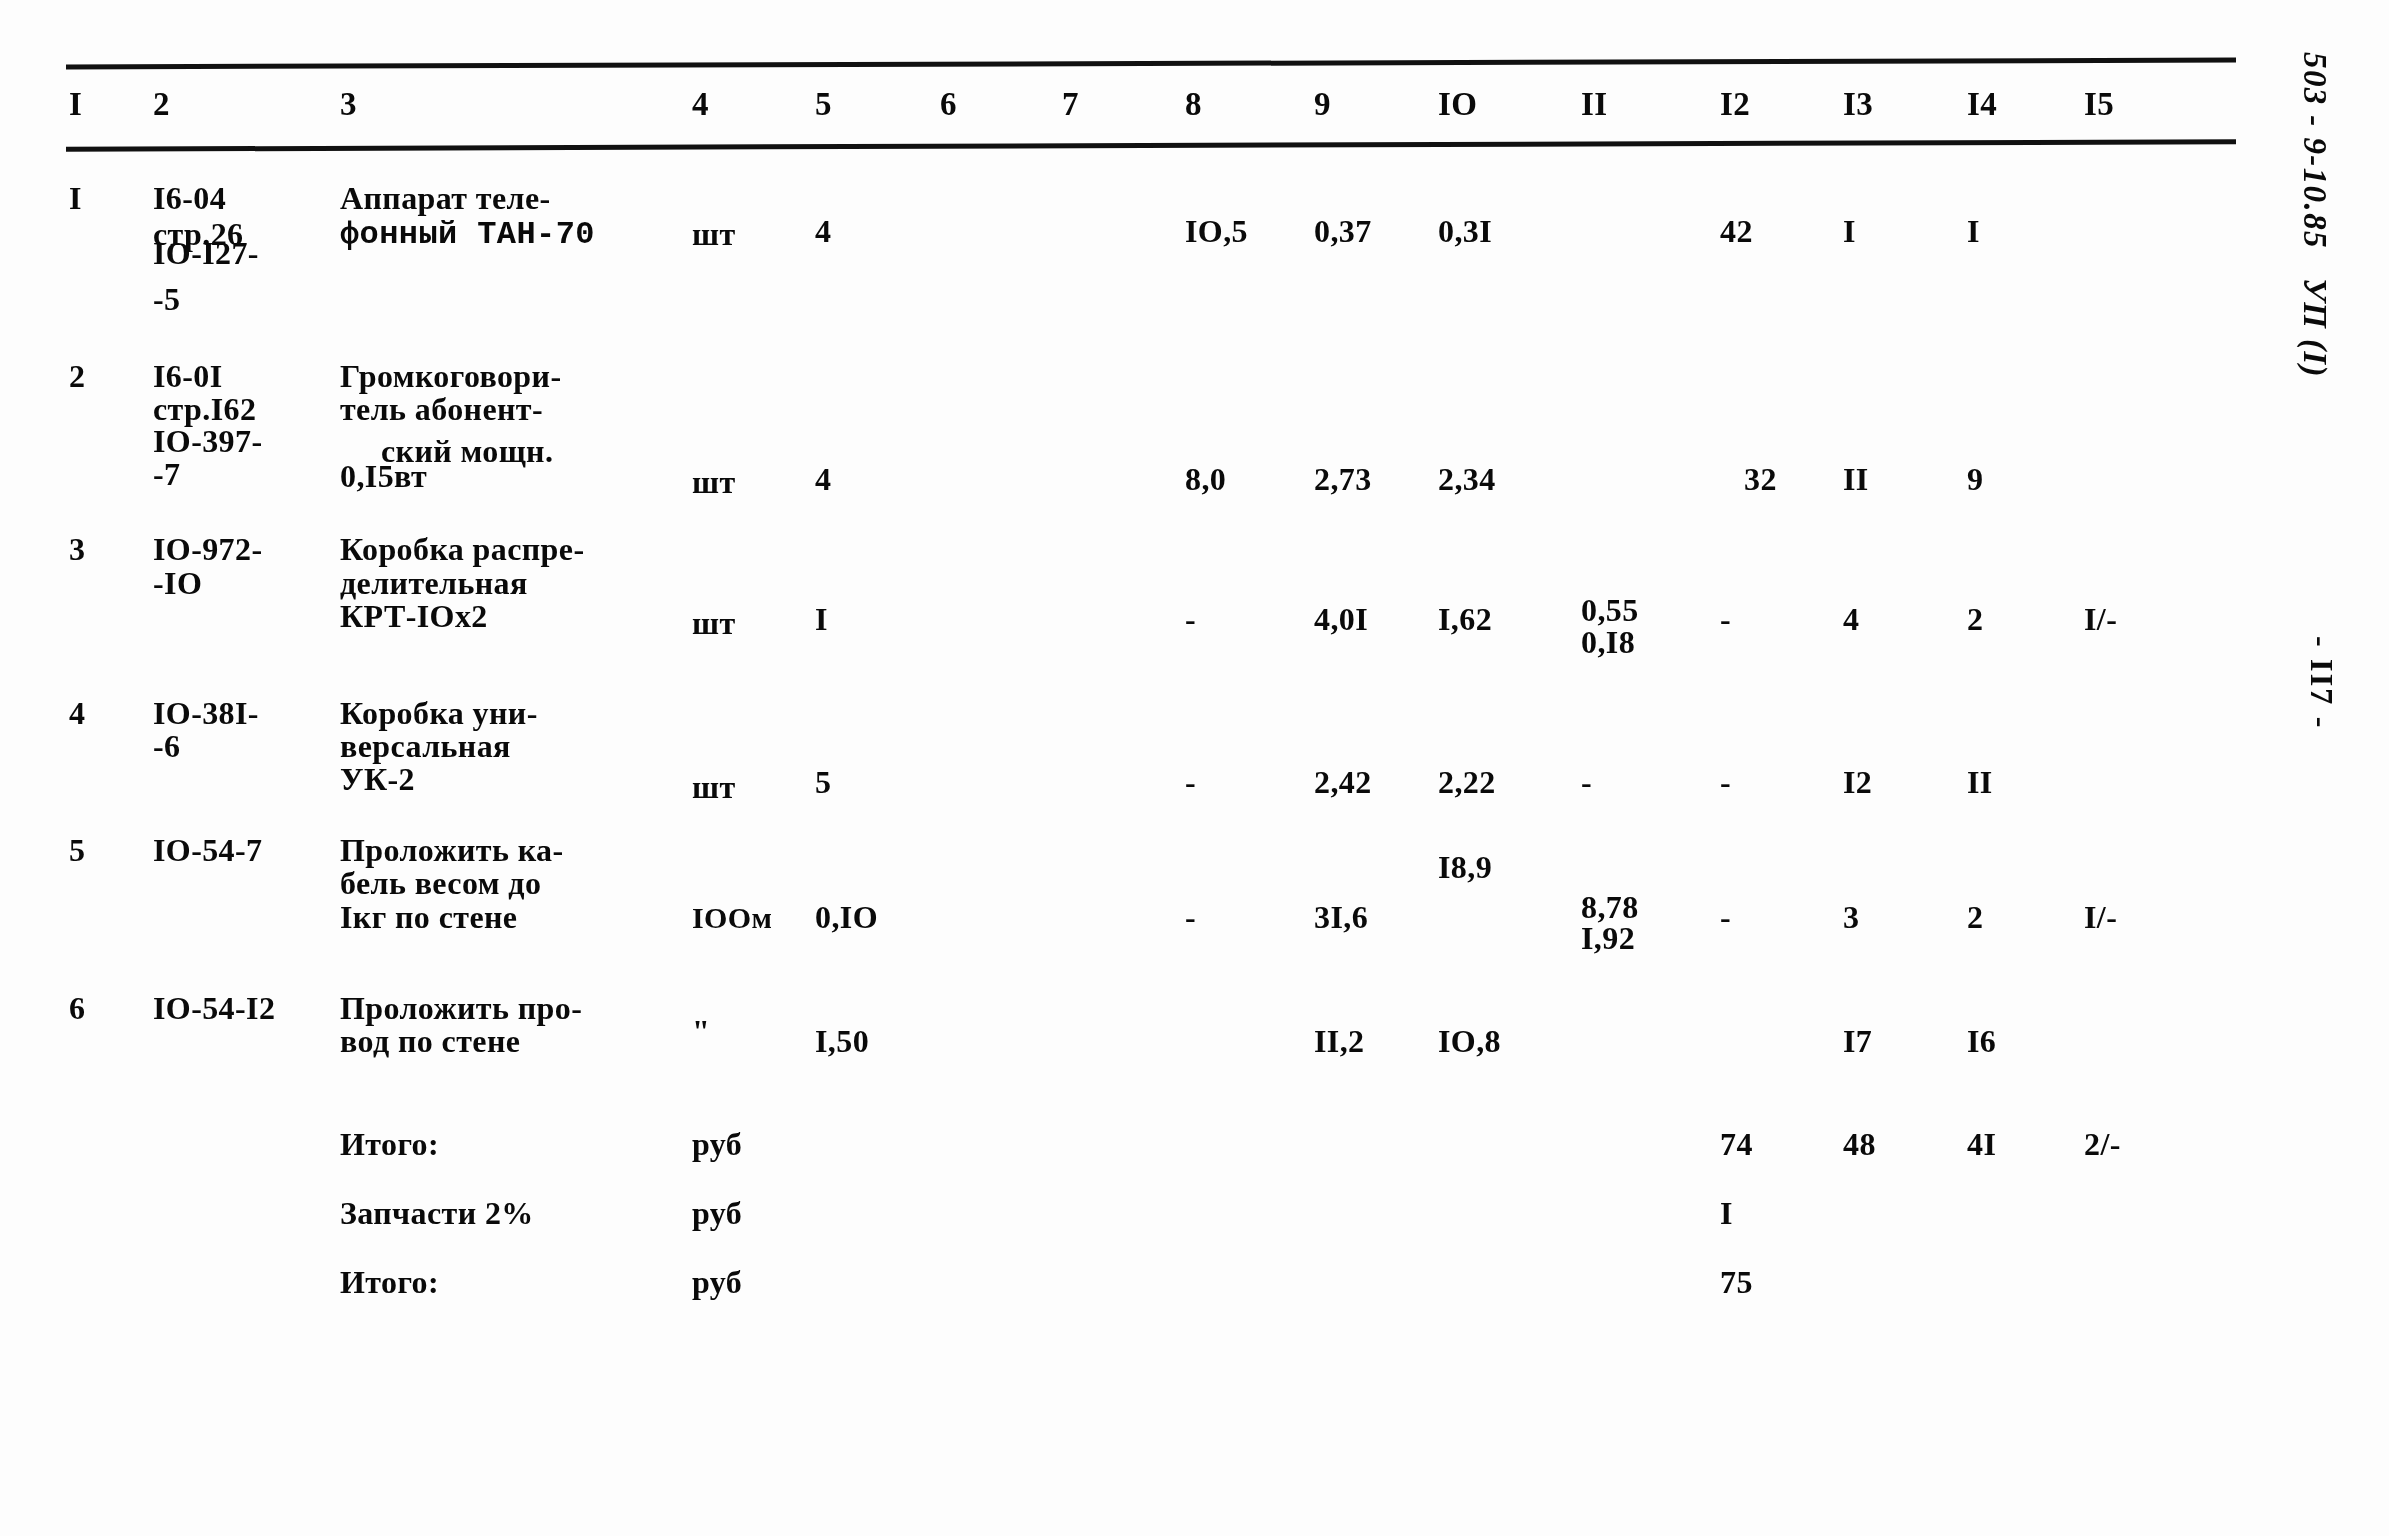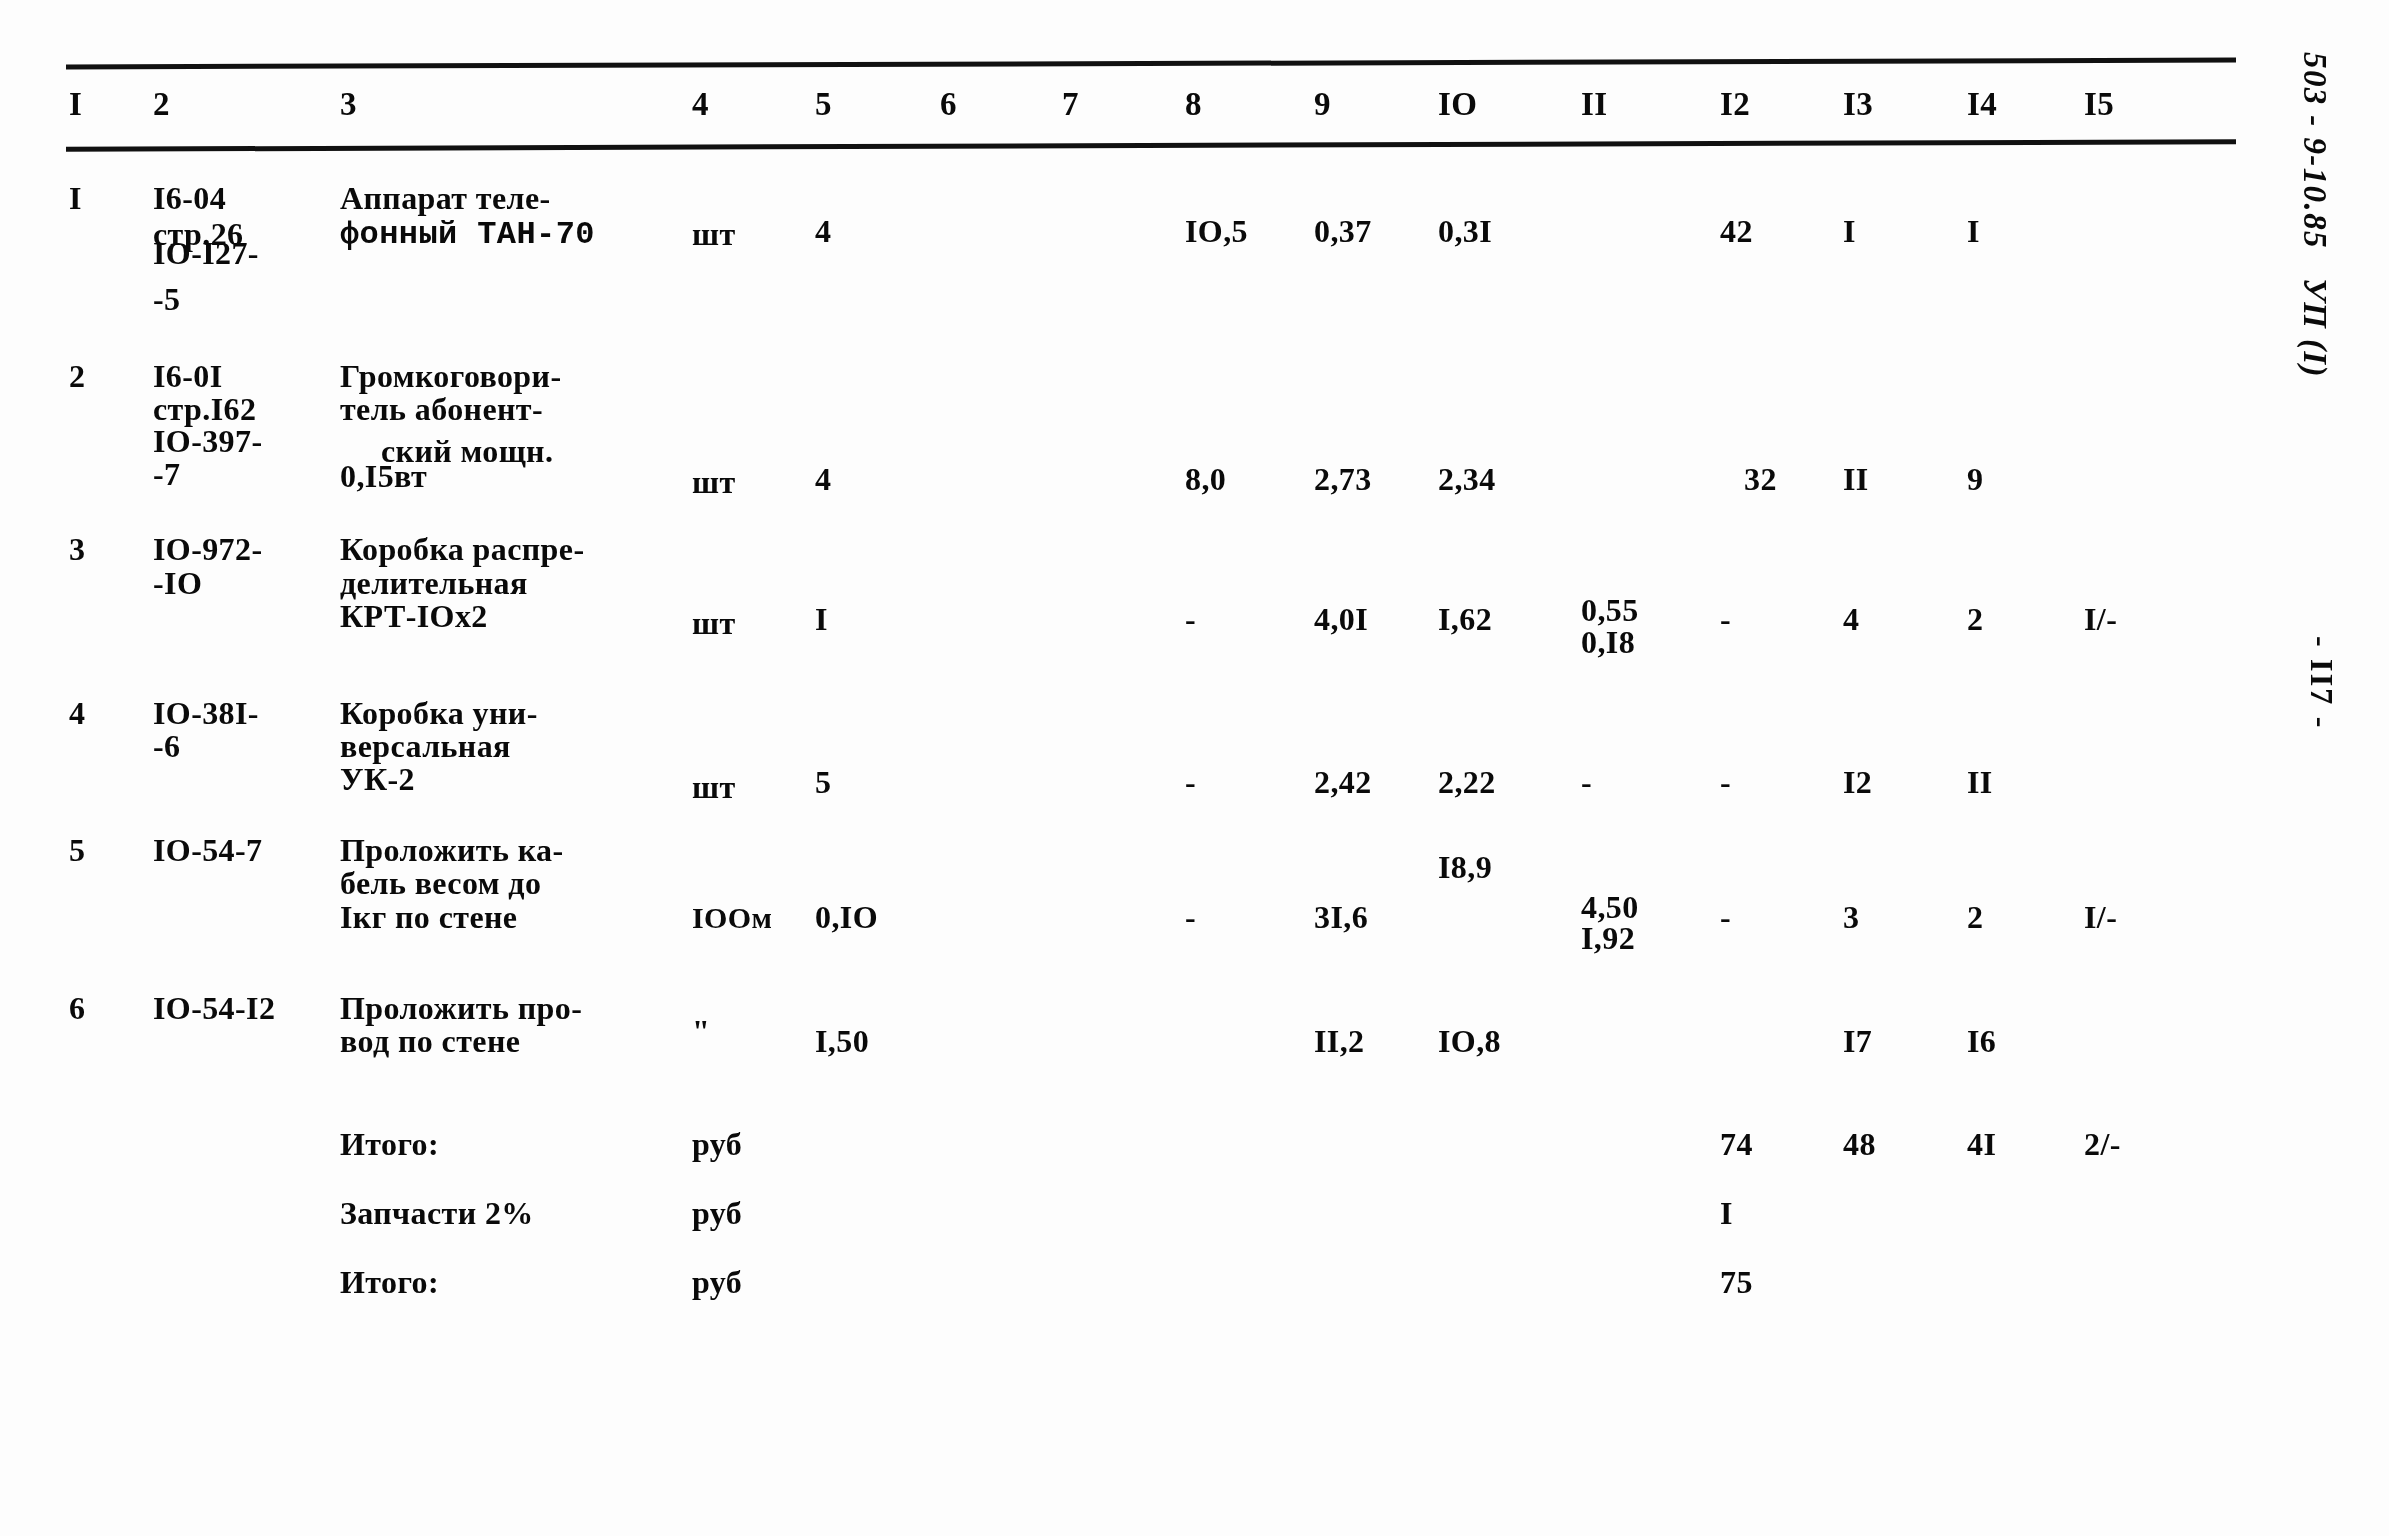--- a/index.html
+++ b/index.html
@@ -181,21 +181,21 @@
     <div class="cell c1" style="top:831px;">5</div>
     <div class="cell c2" style="top:831px;">IO-54-7</div>
     <div class="cell c3" style="top:831px;">Проложить ка-</div>
     <div class="cell c3" style="top:864px;">бель весом до</div>
     <div class="cell c3" style="top:898px;">Iкг по стене</div>
     <div class="cell c4" style="top:898px;font-size:30px;">IOOм</div>
     <div class="cell c5" style="top:898px;">0,IO</div>
     <div class="cell c8" style="top:898px;">-</div>
     <div class="cell c9" style="top:898px;">3I,6</div>
     <div class="cell c10" style="top:848px;">I8,9</div>
-    <div class="cell c11" style="top:888px;">4,50</div>
+    <div class="cell c11" style="top:888px;">8,78</div>
     <div class="cell c11" style="top:919px;text-align:right;">I,92</div>
     <div class="cell c12" style="top:898px;">-</div>
     <div class="cell c13" style="top:898px;">3</div>
     <div class="cell c14" style="top:898px;">2</div>
     <div class="cell c15" style="top:898px;">I/-</div>
 
     <div class="cell c1" style="top:989px;">6</div>
     <div class="cell c2" style="top:989px;">IO-54-I2</div>
     <div class="cell c3" style="top:989px;">Проложить про-</div>
     <div class="cell c3" style="top:1022px;">вод по стене</div>

